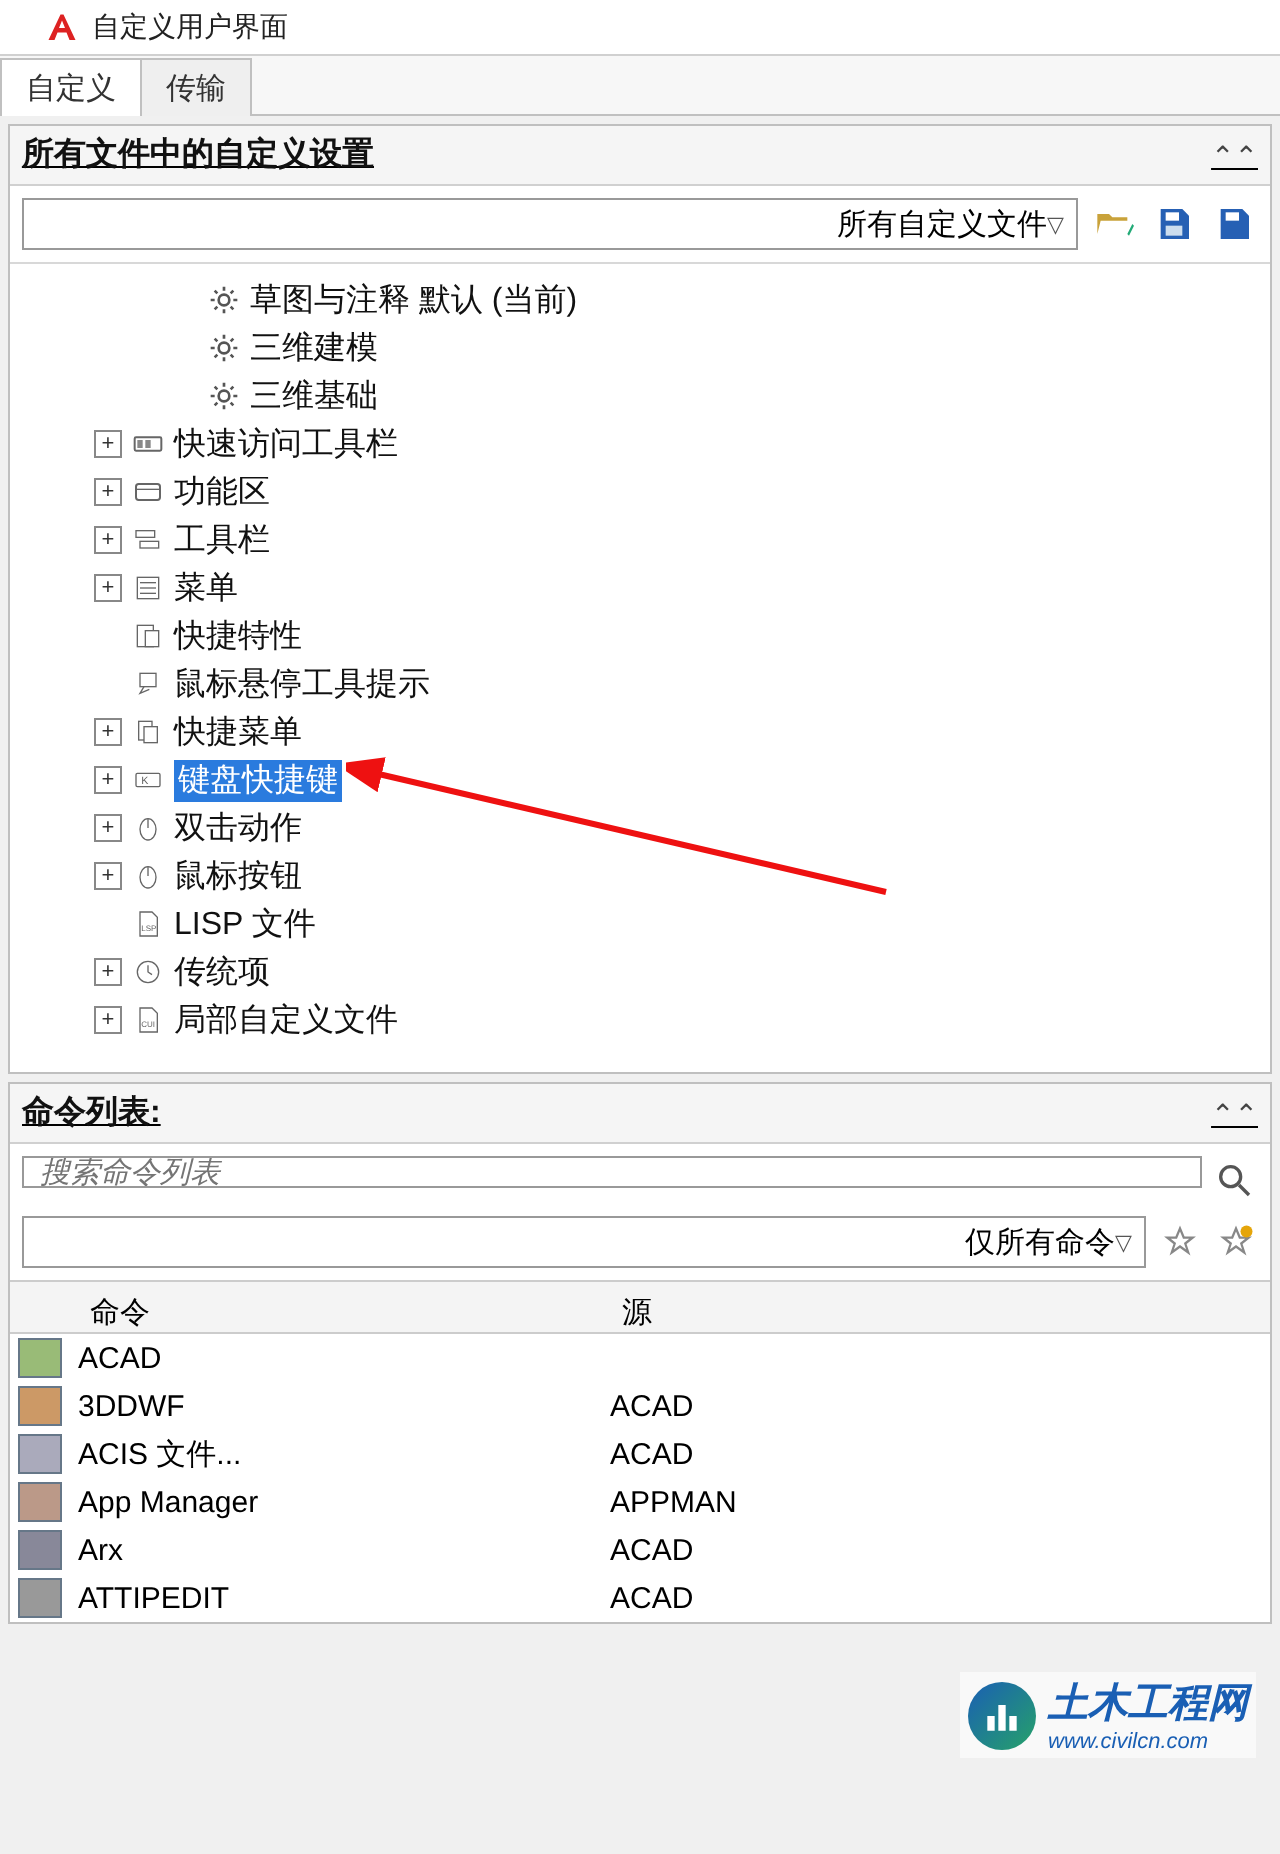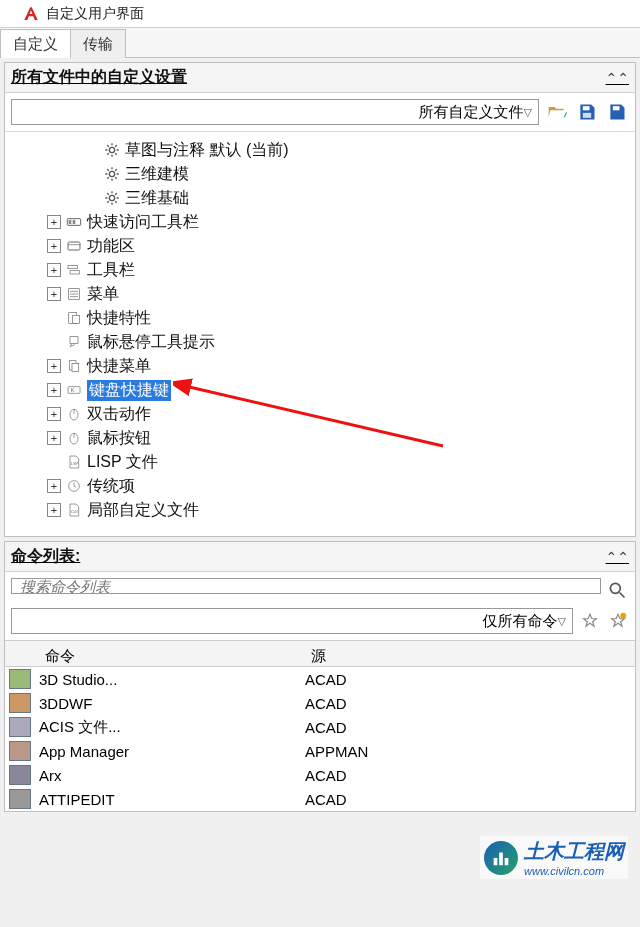--- a/index.html
+++ b/index.html
@@ -522,21 +522,20 @@
   </div>
 
   <div class="cmd-table">
     <div class="cmd-header">
       <div class="col-cmd">命令</div>
       <div class="col-src">源</div>
     </div>
 
     <div class="cmd-row">
       <span class="cmd-icon" style="background:#9b7"></span>
-      <span class="cmd-name">3D Studio...</span>
       <span class="cmd-src">ACAD</span>
     </div>
     <div class="cmd-row">
       <span class="cmd-icon" style="background:#c96"></span>
       <span class="cmd-name">3DDWF</span>
       <span class="cmd-src">ACAD</span>
     </div>
     <div class="cmd-row">
       <span class="cmd-icon" style="background:#aab"></span>
       <span class="cmd-name">ACIS 文件...</span>

